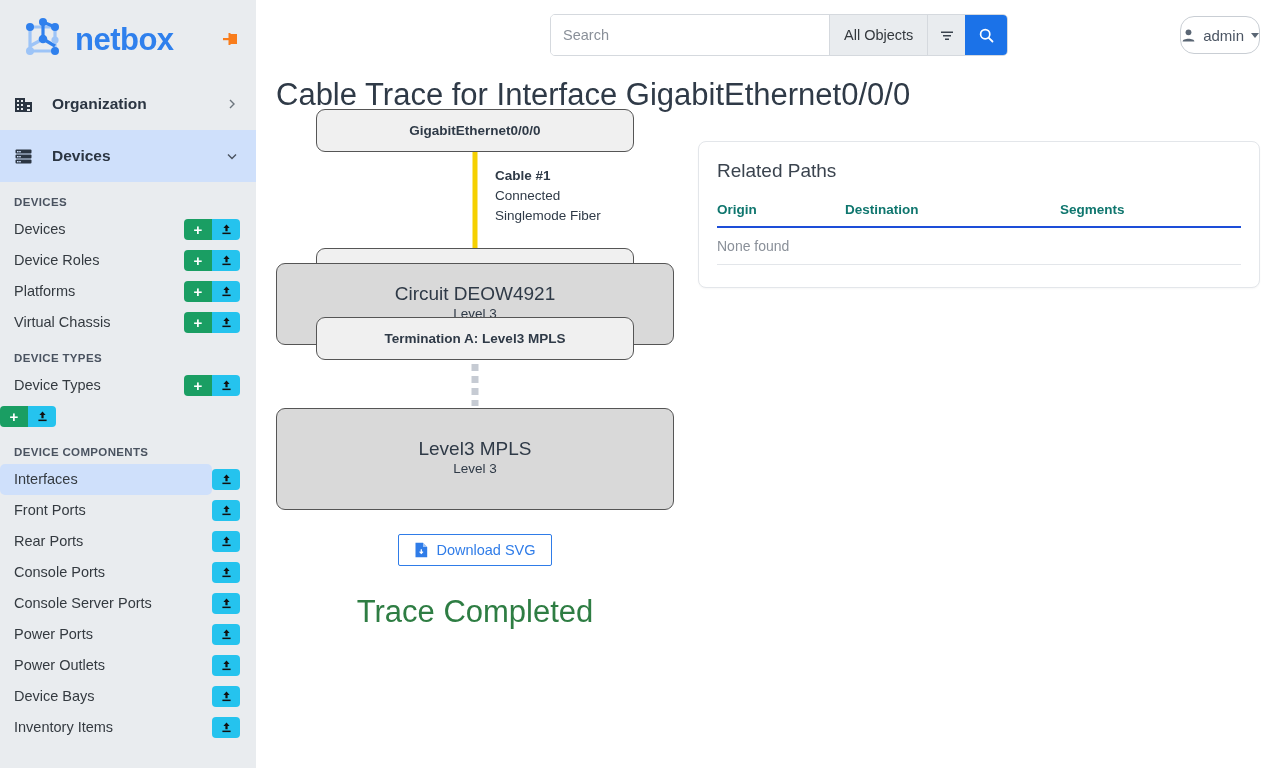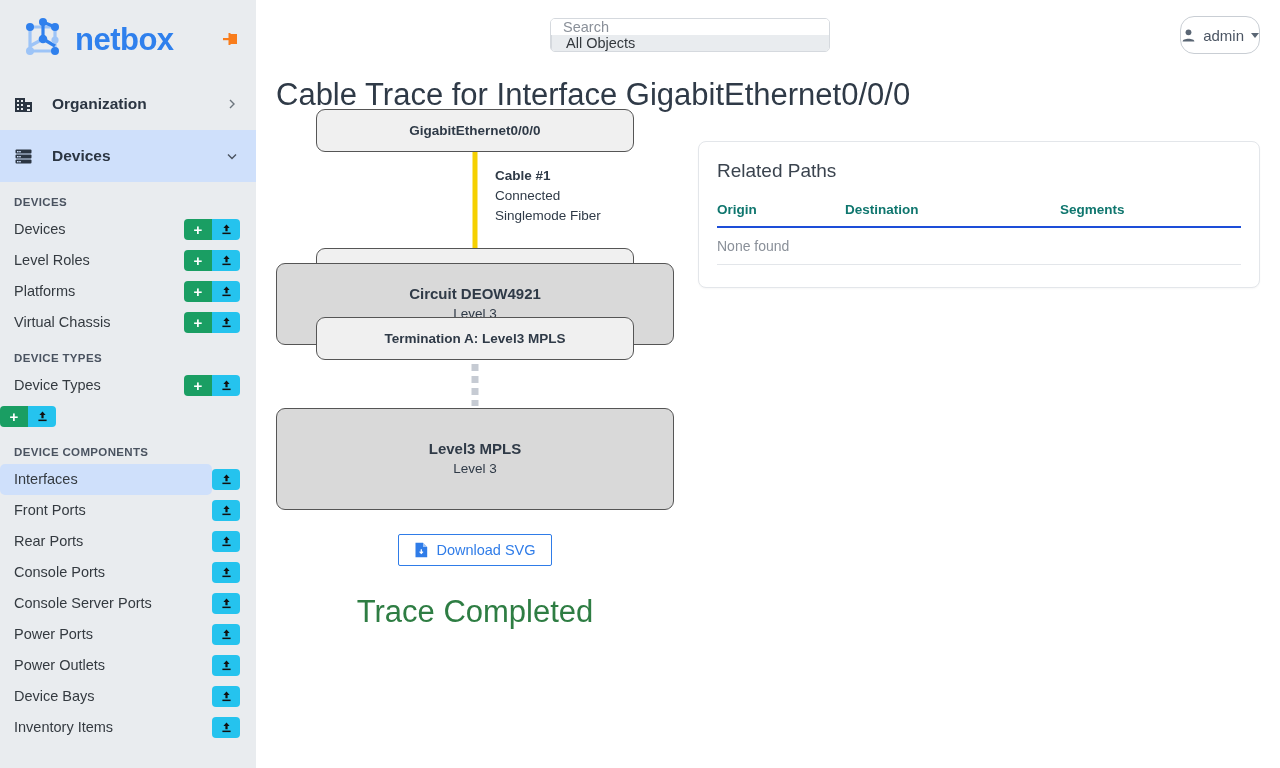--- a/index.html
+++ b/index.html
@@ -76,24 +76,23 @@
   .glyph-plus { color: #fff; font-size: 15px; line-height: 1; font-weight: 600; }
 
   
   .main { flex: 1; height: 768px; background: #fff; position: relative; overflow: hidden; }
   .topbar {
     height: 70px; display: flex; align-items: center;
     padding: 0 20px;
   }
   .search-wrap {
     display: flex; align-items: stretch;
-    height: 34px; margin: 0 auto 0 274px;
+    height: 42px; margin: 0 auto 0 274px;
     border: 1px solid #d5d9de; border-radius: 5px; overflow: hidden;
     background: #fff;
-    flex-direction: column;
   }
   .search-input {
     width: 278px; border: none; outline: none;
     font-size: 14.5px; padding: 0 12px; color: #333;
     font-family: "Liberation Sans", sans-serif; background: #fff;
   }
   .search-input::placeholder { color: #8a9099; }
   .obj-select {
     display: flex; align-items: center; padding: 0 14px;
     background: #e9ecef; font-size: 14.5px; color: #33383d;
@@ -139,21 +138,21 @@
 
   .node-term {
     background: #f0f0f0; color: #2f3a47;
     width: 318px; margin: 0 auto; padding: 13px 10px;
     font-size: 13.5px; font-weight: 700;
   }
   .node-circuit {
     background: #d9d9d9; color: #2f3a47;
     padding: 20px 10px; 
   }
-  .node-circuit .c-title { font-size: 15px; font-weight: 700; line-height: 20px; }
+  .node-circuit .c-title { font-size: 19px; font-weight: 400; line-height: 20px; }
   .node-circuit .c-sub { font-size: 13.5px; font-weight: 400; line-height: 20px; }
 
   .overlap-up { margin-top: -32px; }
   .overlap-neg { margin-top: -28px; }
 
   .cable-seg { position: relative; height: 96px; }
   .cable-line {
     position: absolute; left: 50%; transform: translateX(-50%);
     top: 0; width: 5px; height: 100%; background: #f5d000;
   }
@@ -293,21 +292,21 @@
             </span>
             <span class="btn-import">
               <svg width="13" height="13" viewBox="0 0 13 13">
                 <path d="M6.5 1.6 L9.6 5 H7.6 V8.3 H5.4 V5 H3.4 Z" fill="#111"></path>
                 <rect x="2.4" y="9.6" width="8.2" height="1.5" fill="#111"></rect>
               </svg>
             </span>
           </span>
         </div>
         <div class="nav-item">
-          <span class="ni-label">Level Roles</span>
+          <span class="ni-label">Device Roles</span>
           <span class="btns">
             <span class="btn-add">
               <span class="glyph-plus">+</span>
             </span>
             <span class="btn-import">
               <svg width="13" height="13" viewBox="0 0 13 13">
                 <path d="M6.5 1.6 L9.6 5 H7.6 V8.3 H5.4 V5 H3.4 Z" fill="#111"></path>
                 <rect x="2.4" y="9.6" width="8.2" height="1.5" fill="#111"></rect>
               </svg>
             </span>

